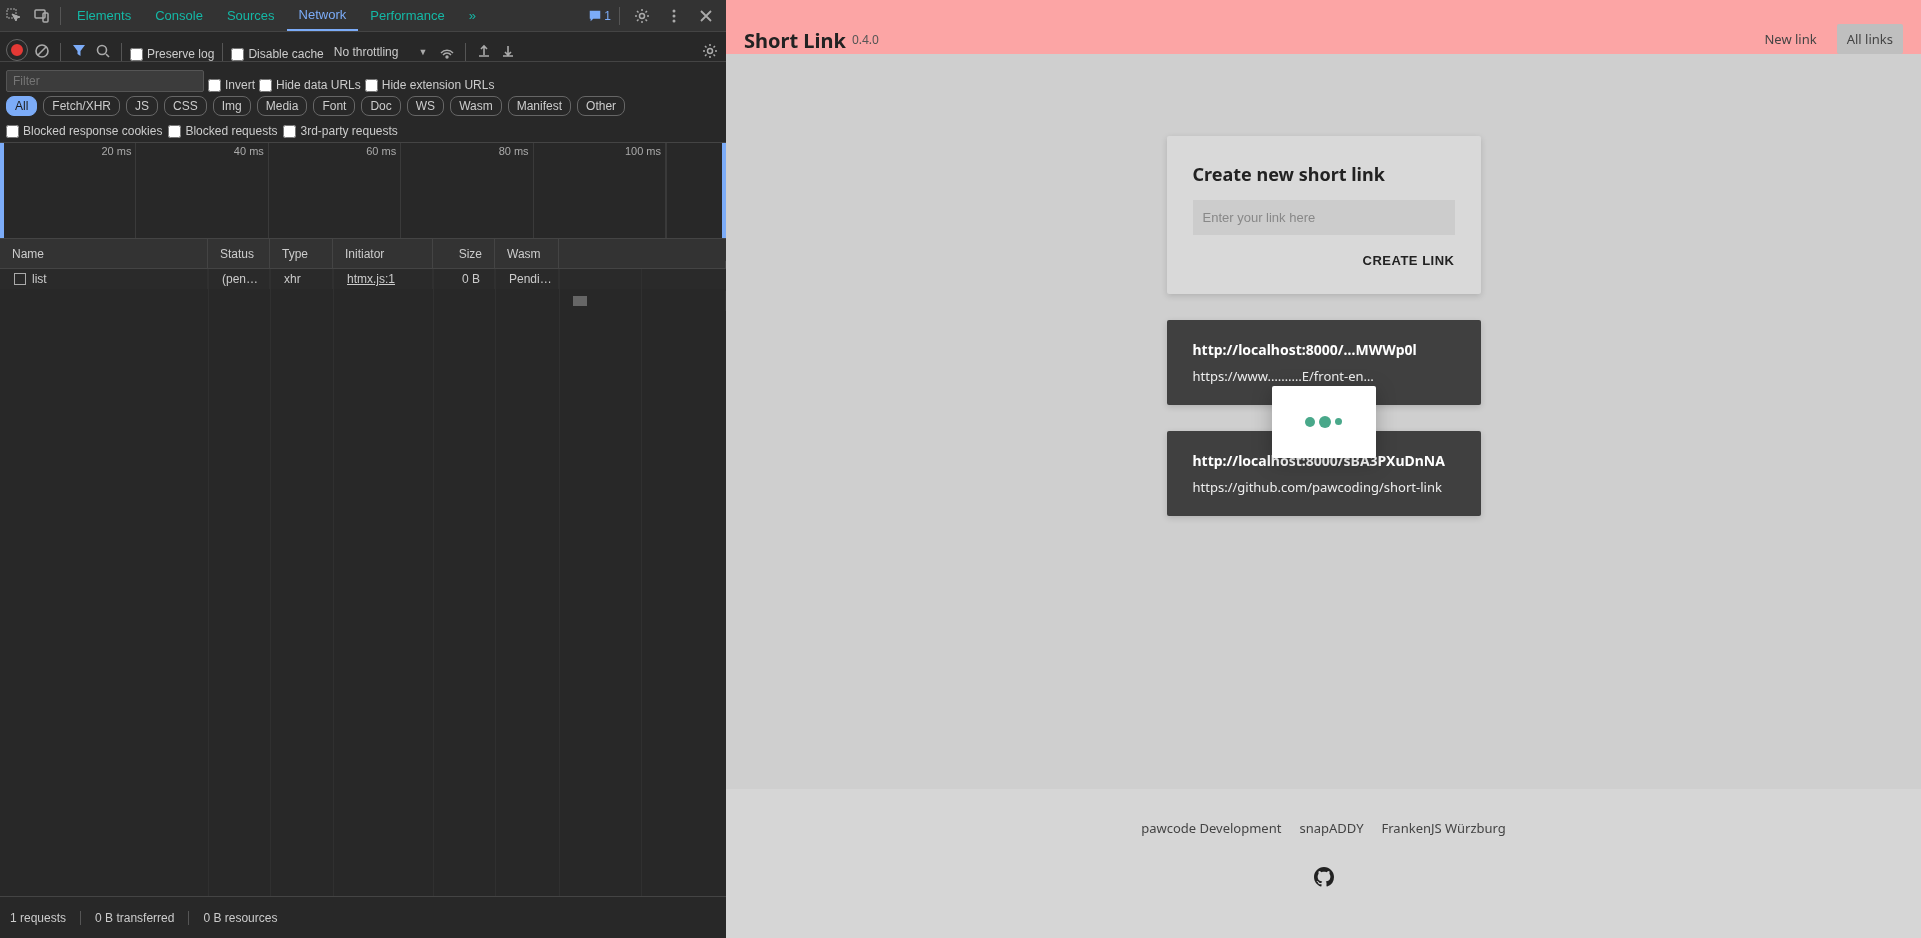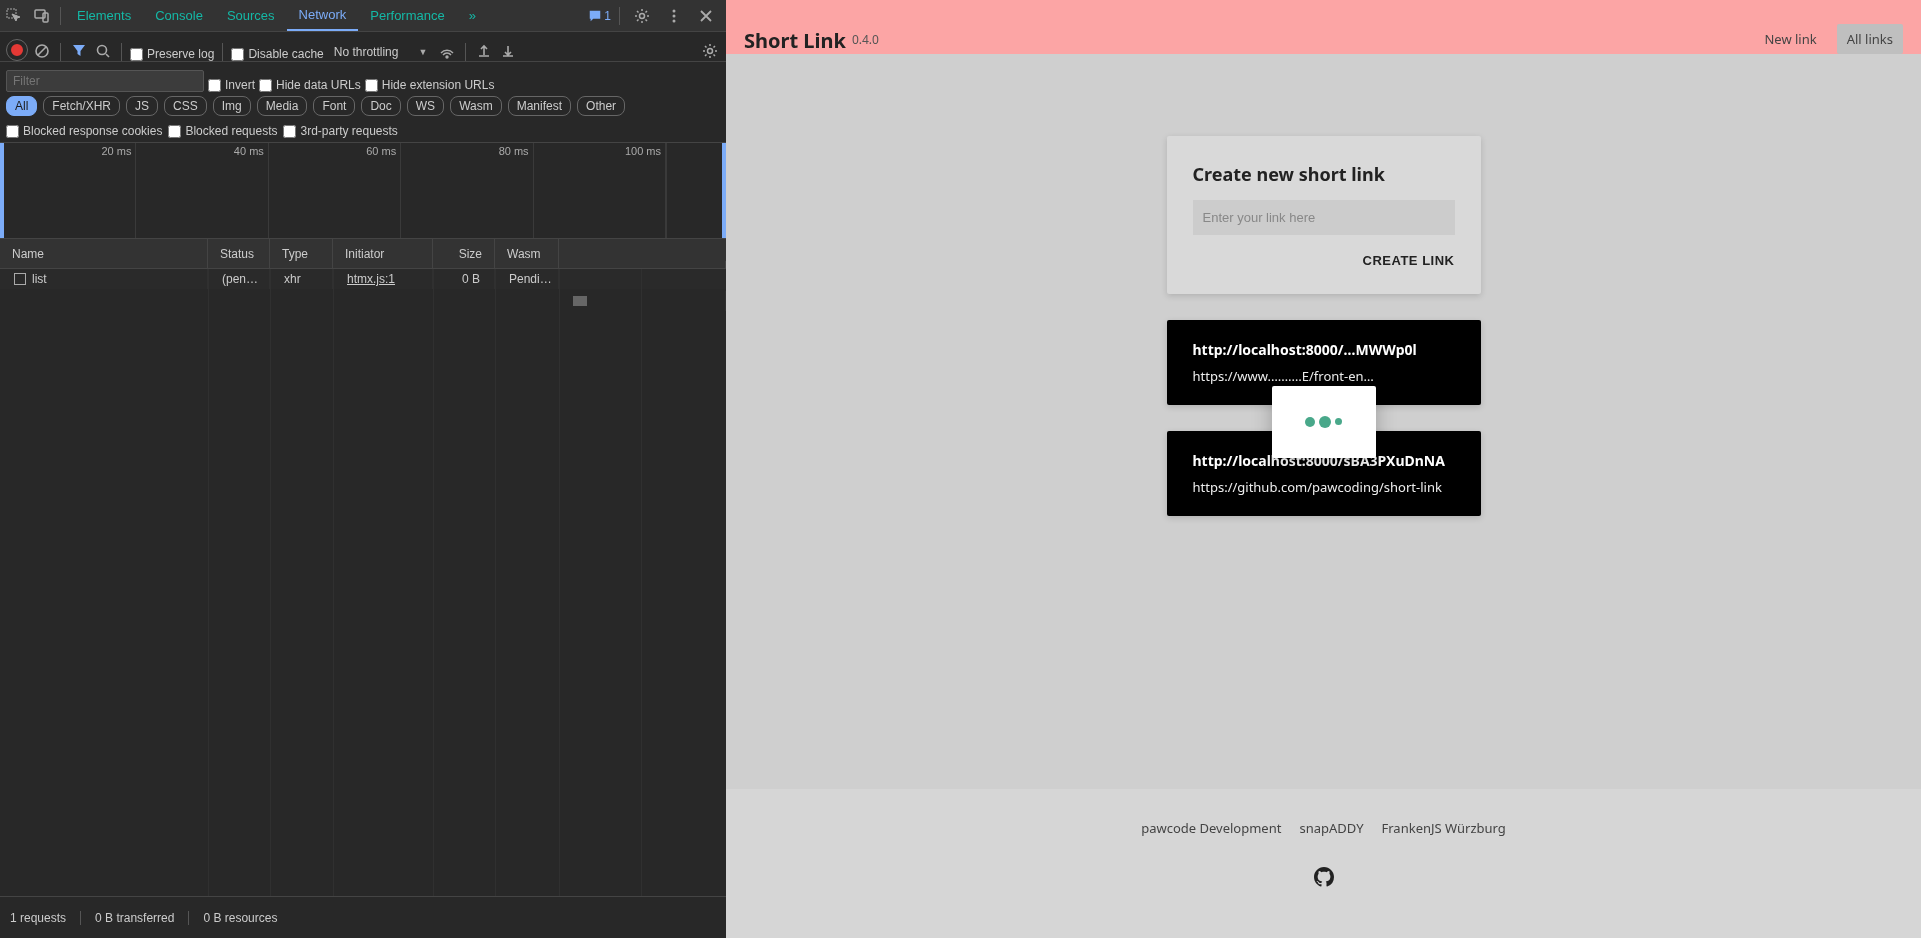--- a/index.html
+++ b/index.html
@@ -75,21 +75,21 @@
     .wa-nav a { font-size:13px; padding:6px 10px; color:#444; cursor:pointer; text-decoration:none; border-radius:2px; }
     .wa-nav a.active { background:#bfbfbf; }
     
     .wa-main { flex:1; background:#cfcfcf; display:flex; flex-direction:column; align-items:center; padding-top:82px; position:relative; }
     .card-create { width:314px; background:#d9d9d9; border-radius:2px; padding:26px; box-shadow:0 2px 6px rgba(0,0,0,.15); }
     .card-create h3 { font-size:18px; font-weight:700; color:#222; margin-bottom:14px; }
     .url-input { width:100%; padding:10px; border:none; background:#ccc; font-size:13px; color:#b91c1c; outline:none; }
     .url-input::placeholder{color:#888;}
     .create-btn { display:block; margin:18px 0 0 auto; background:transparent; border:none; font-size:13px; font-weight:700; letter-spacing:.5px; color:#222; cursor:pointer; }
     
-    .link-card { width:314px; background:#000000; border-radius:2px; padding:20px 26px; margin-top:26px; box-shadow:0 2px 6px rgba(0,0,0,.15); }
+    .link-card { width:314px; background:#404040; border-radius:2px; padding:20px 26px; margin-top:26px; box-shadow:0 2px 6px rgba(0,0,0,.15); }
     .lc-short { font-size:14px; font-weight:700; color:#fff; }
     .lc-long { font-size:13px; color:#eee; margin-top:8px; white-space:nowrap; overflow:hidden; text-overflow:ellipsis; }
     
     .loader-overlay { position:absolute; left:50%; top:50%; transform:translate(-50%,-50%); width:104px; height:72px; background:#fff; border-radius:2px; box-shadow:0 4px 20px rgba(0,0,0,.25); display:flex; align-items:center; justify-content:center; gap:4px; }
     .dot{width:10px;height:10px;border-radius:50%;background:#49a88a;}
     .dot.big{width:12px;height:12px;}
     .dot.small{width:7px;height:7px;}
     
     .wa-footer { background:#d6d6d6; padding:30px 0 46px; text-align:center; }
     .wa-footer .links { display:flex; justify-content:center; gap:18px; margin-bottom:30px; }

